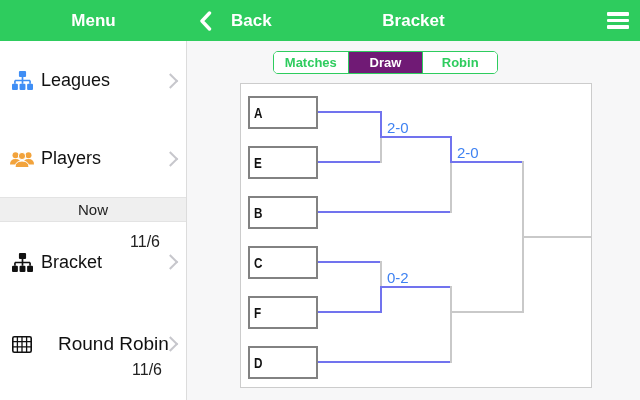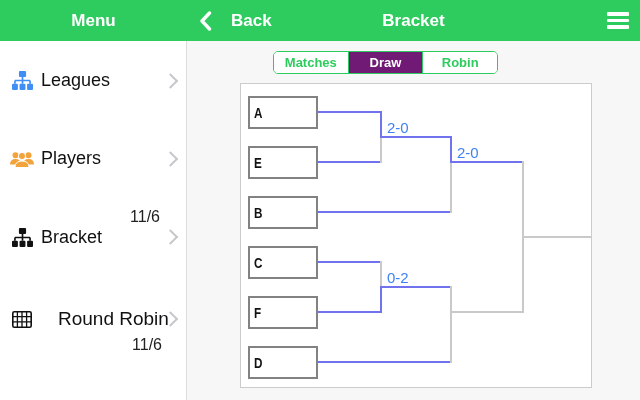--- a/index.html
+++ b/index.html
@@ -151,20 +151,21 @@
           <circle cx="12" cy="6" r="3.6" stroke="#fff" stroke-width="1"></circle>
           <path d="M5 17.5 q0-6.5 7-6.5 q7 0 7 6.5 z" stroke="#fff" stroke-width="1"></path>
         </g>
       </svg>
     </span>
     <span class="side-label">Players</span>
     <span class="chev"></span>
   </div>
 
 
+  <div class="section-hdr">Now</div>
 
   <div class="side-row row-bracket">
     <span class="icn">
       <svg width="21" height="19" viewBox="0 0 20 18">
         <g fill="#111" stroke="#111">
           <rect x="6.6" y="0" width="6.8" height="5.6" rx="1" stroke="none"></rect>
           <path d="M10 5.6 v3.4 M2.8 9 h14.4 M2.8 9 v3 M10 9 v3 M17.2 9 v3" fill="none" stroke-width="1.6"></path>
           <rect x="0" y="12" width="5.6" height="6" rx="1" stroke="none"></rect>
           <rect x="7.2" y="12" width="5.6" height="6" rx="1" stroke="none"></rect>
           <rect x="14.4" y="12" width="5.6" height="6" rx="1" stroke="none"></rect>

